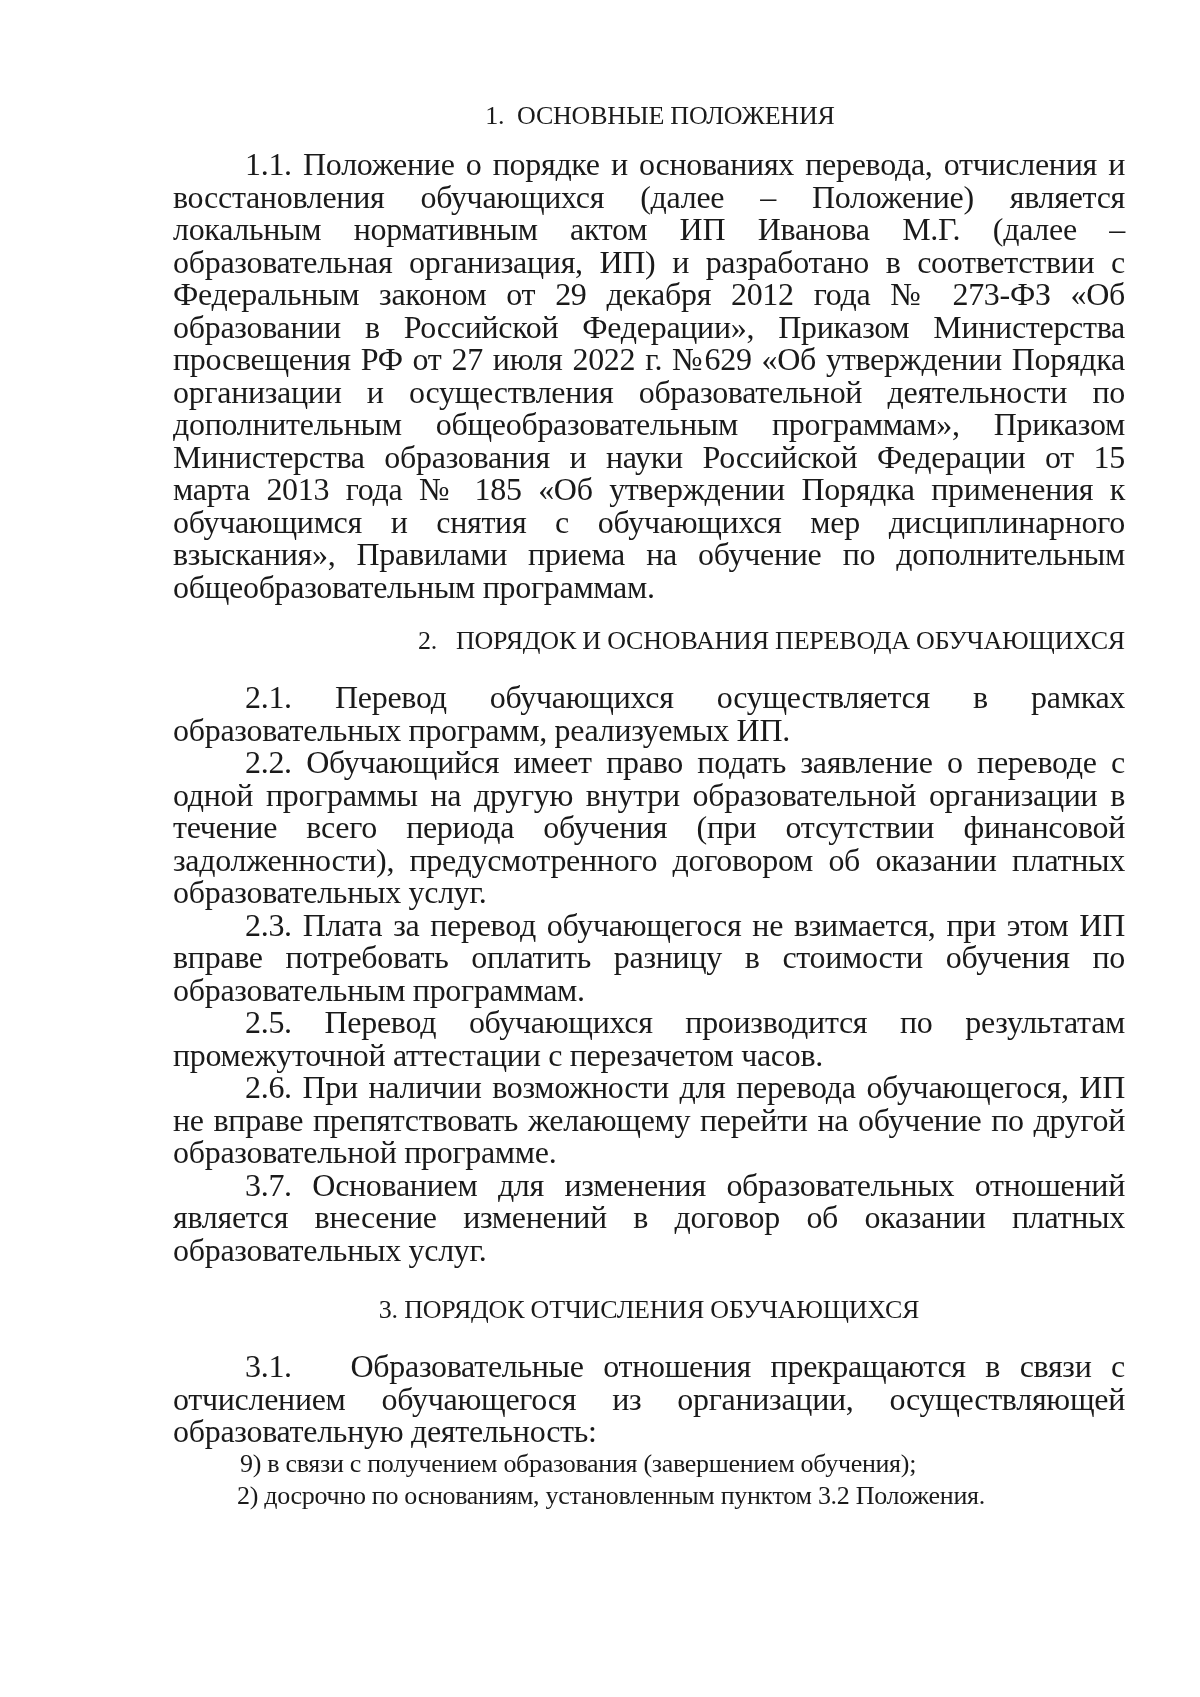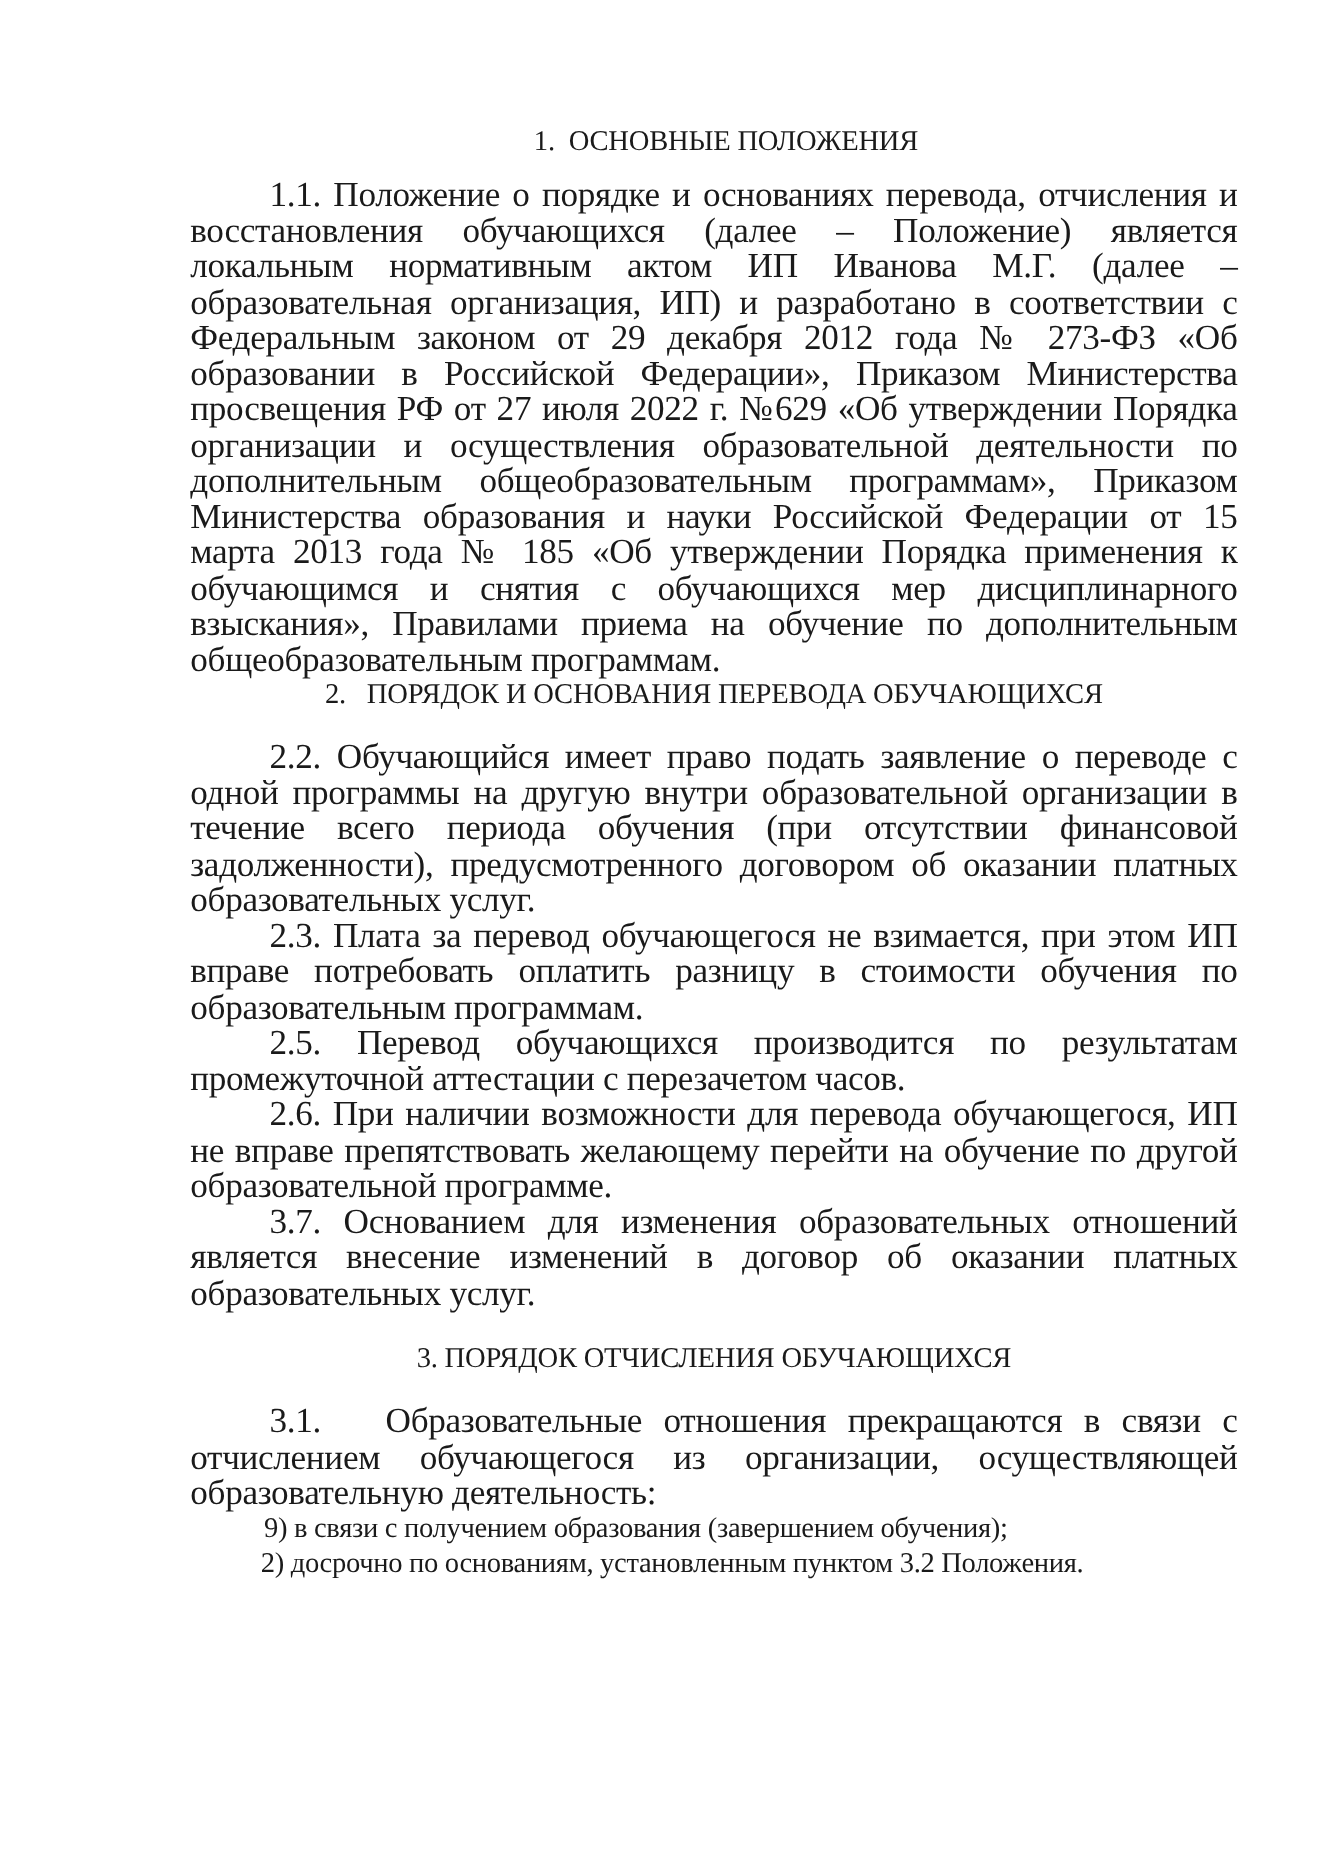--- a/index.html
+++ b/index.html
@@ -11,33 +11,33 @@
       width: 1200px;
       height: 1697px;
       position: relative;
       overflow: hidden;
       font-family: "Liberation Serif", "DejaVu Serif", serif;
       color: #1a1a1a;
     }
     .page {
       position: absolute;
       left: 173px;
-      top: 112px;
+      top: 100px;
       width: 952px;
     }
     .heading {
       text-align: center;
       font-size: 26px;
       line-height: 32px;
       margin: 0;
       font-weight: normal;
       letter-spacing: -0.2px;
     }
     .heading.h1 { margin-bottom: 16px; padding-left: 22px; }
-    .heading.h2 { margin-bottom: 24px; padding-left: 0; }
+    .heading.h2 { margin-top: 22px; margin-bottom: 24px; padding-left: 0; text-align: right; }
     .heading.h3 { margin-top: 24px; margin-bottom: 24px; }
     .para {
       font-size: 32px;
       line-height: 32.5px;
       text-align: justify;
       text-indent: 72px;
       margin: 0;
       letter-spacing: -0.3px;
     }
     .list-item {
@@ -51,20 +51,21 @@
   </style>
 </head>
 <body>
 
 <div class="page">
 
   <h1 class="heading h1" style="white-space: pre-wrap;">1.  ОСНОВНЫЕ ПОЛОЖЕНИЯ</h1>
   <p class="para" style="white-space: pre-wrap;">1.1. Положение о порядке и основаниях перевода, отчисления и восстановления обучающихся (далее – Положение) является локальным нормативным актом ИП Иванова М.Г. (далее – образовательная организация, ИП) и разработано в соответствии с Федеральным законом от 29 декабря 2012 года № 273-ФЗ «Об образовании в Российской Федерации», Приказом Министерства просвещения РФ от 27 июля 2022 г. №629 «Об утверждении Порядка организации и осуществления образовательной деятельности по дополнительным общеобразовательным программам», Приказом Министерства образования и науки Российской Федерации от 15 марта 2013 года № 185 «Об утверждении Порядка применения к обучающимся и снятия с обучающихся мер дисциплинарного взыскания», Правилами приема на обучение по дополнительным общеобразовательным программам.</p>
 
   <h2 class="heading h2" style="white-space: pre-wrap;">2.   ПОРЯДОК И ОСНОВАНИЯ ПЕРЕВОДА ОБУЧАЮЩИХСЯ</h2>
+  <p class="para" style="white-space: pre-wrap;">2.1. Перевод обучающихся осуществляется в рамках образовательных программ, реализуемых ИП.</p>
   <p class="para" style="white-space: pre-wrap;">2.2. Обучающийся имеет право подать заявление о переводе с одной программы на другую внутри образовательной организации в течение всего периода обучения (при отсутствии финансовой задолженности), предусмотренного договором об оказании платных образовательных услуг.</p>
   <p class="para" style="white-space: pre-wrap;">2.3. Плата за перевод обучающегося не взимается, при этом ИП вправе потребовать оплатить разницу в стоимости обучения по образовательным программам.</p>
   <p class="para" style="white-space: pre-wrap;">2.5. Перевод обучающихся производится по результатам промежуточной аттестации с перезачетом часов.</p>
   <p class="para" style="white-space: pre-wrap;">2.6. При наличии возможности для перевода обучающегося, ИП не вправе препятствовать желающему перейти на обучение по другой образовательной программе.</p>
   <p class="para" style="white-space: pre-wrap;">3.7. Основанием для изменения образовательных отношений является внесение изменений в договор об оказании платных образовательных услуг.</p>
 
   <h2 class="heading h3" style="white-space: pre-wrap; margin-top: 28px;">3. ПОРЯДОК ОТЧИСЛЕНИЯ ОБУЧАЮЩИХСЯ</h2>
   <p class="para" style="white-space: pre-wrap;">3.1.   Образовательные отношения прекращаются в связи с отчислением обучающегося из организации, осуществляющей образовательную деятельность:</p>
   <p class="list-item">9) в связи с получением образования (завершением обучения);</p>
   <p class="list-item second">2) досрочно по основаниям, установленным пунктом 3.2 Положения.</p>

